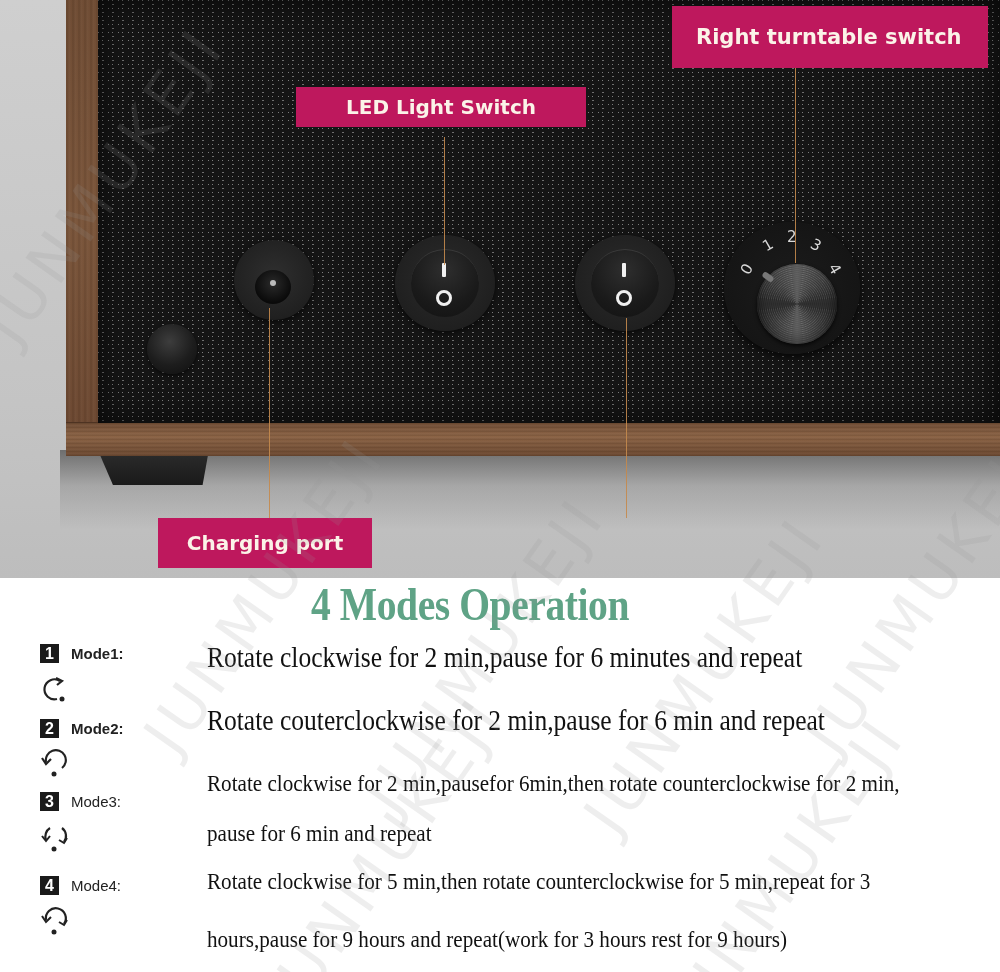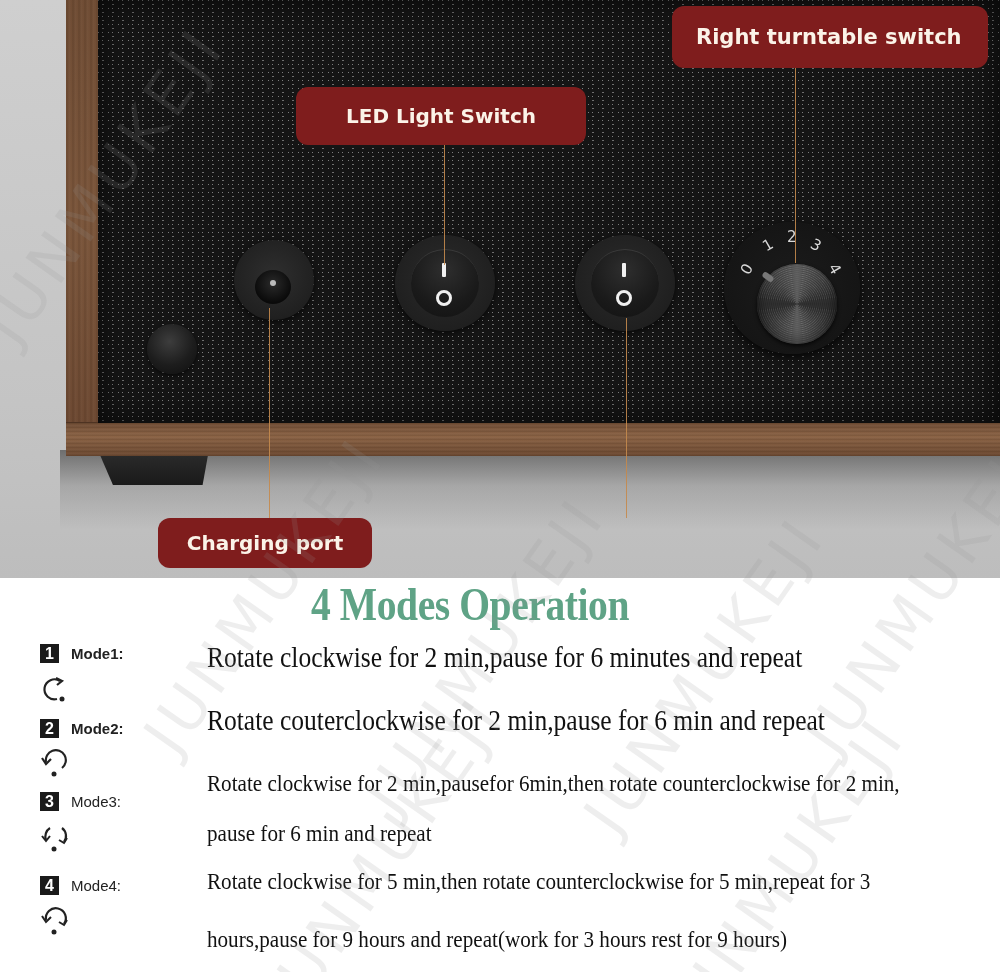--- a/index.html
+++ b/index.html
@@ -75,24 +75,24 @@
       #333;
     box-shadow: inset 0 -6px 12px rgba(0,0,0,0.6), 0 2px 4px rgba(0,0,0,0.8); }
   .mode-dial .cap::after { content: ""; position: absolute; inset: 0; border-radius: 50%;
     background: conic-gradient(from 0deg, rgba(255,255,255,0.18), rgba(0,0,0,0.25), rgba(255,255,255,0.18), rgba(0,0,0,0.25), rgba(255,255,255,0.18)); }
   .mode-dial .pointer { position: absolute; left: 38px; top: 52px; width: 12px; height: 6px; border-radius: 3px; background: #777; transform: rotate(35deg); z-index: 2; }
 
   
   .leader { position: absolute; width: 1px; background: #c48a4c; opacity: 0.9; }
 
   
-  .callout { position: absolute; background: #7f1d1d; color: #fbf3e8;
-    font-family: "DejaVu Sans", sans-serif; font-weight: bold; border-radius: 12px;
+  .callout { position: absolute; background: #be185d; color: #fbf3e8;
+    font-family: "DejaVu Sans", sans-serif; font-weight: bold; border-radius: 0;
     display: flex; align-items: center; justify-content: center; text-align: center; }
-  .callout-led { left: 296px; top: 87px; width: 290px; height: 58px; font-size: 20px; }
+  .callout-led { left: 296px; top: 87px; width: 290px; height: 40px; font-size: 20px; }
   .callout-right { left: 672px; top: 6px; width: 316px; height: 62px; font-size: 21px; line-height: 28px; flex-direction: column; padding-left: 0; }
   .callout-right span { display: block; width: 100%; text-align: left; padding-left: 24px; }
   .callout-charging { left: 158px; top: 518px; width: 214px; height: 50px; font-size: 20px; }
   .callout-left { left: 482px; top: 518px; width: 290px; height: 50px; font-size: 20px; }
 
   
   .modes { position: absolute; left: 0; top: 578px; width: 1000px; height: 394px; background: #ffffff; }
   .modes-title { position: absolute; left: 0; width: 940px; top: 0px; text-align: center;
     font-family: "Liberation Serif", serif; font-weight: bold; font-size: 46px; color: #5fa386;
     transform: scaleX(0.86); transform-origin: 470px 0; letter-spacing: -0.5px; }

